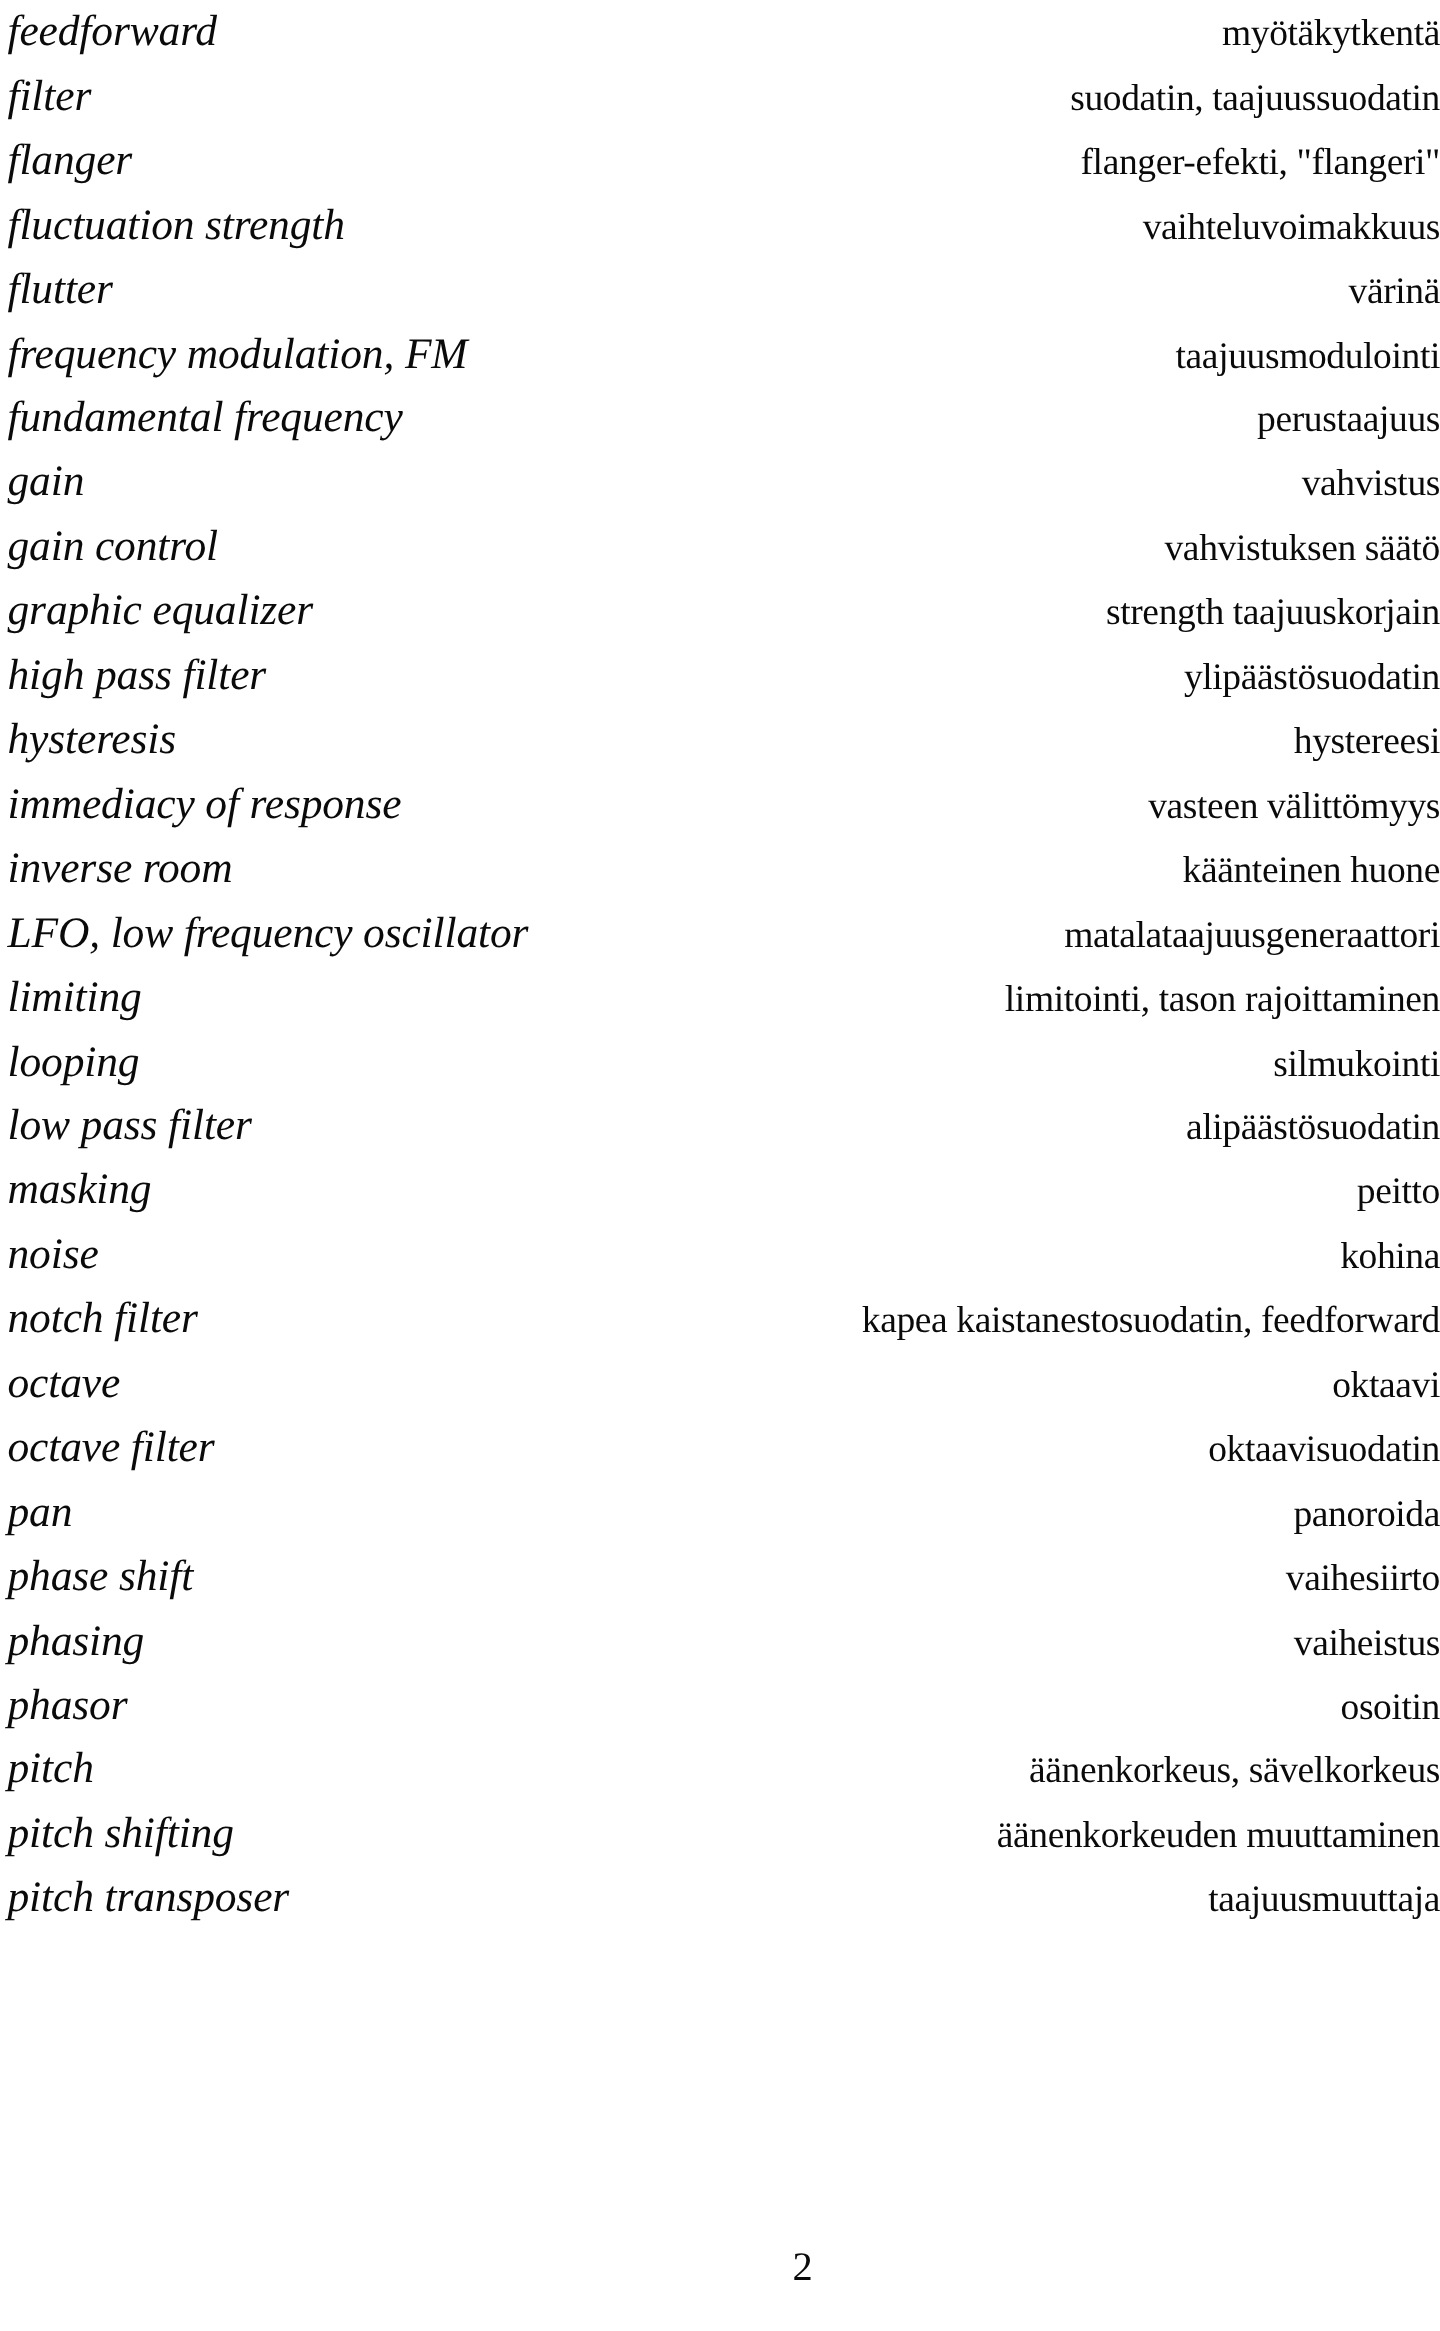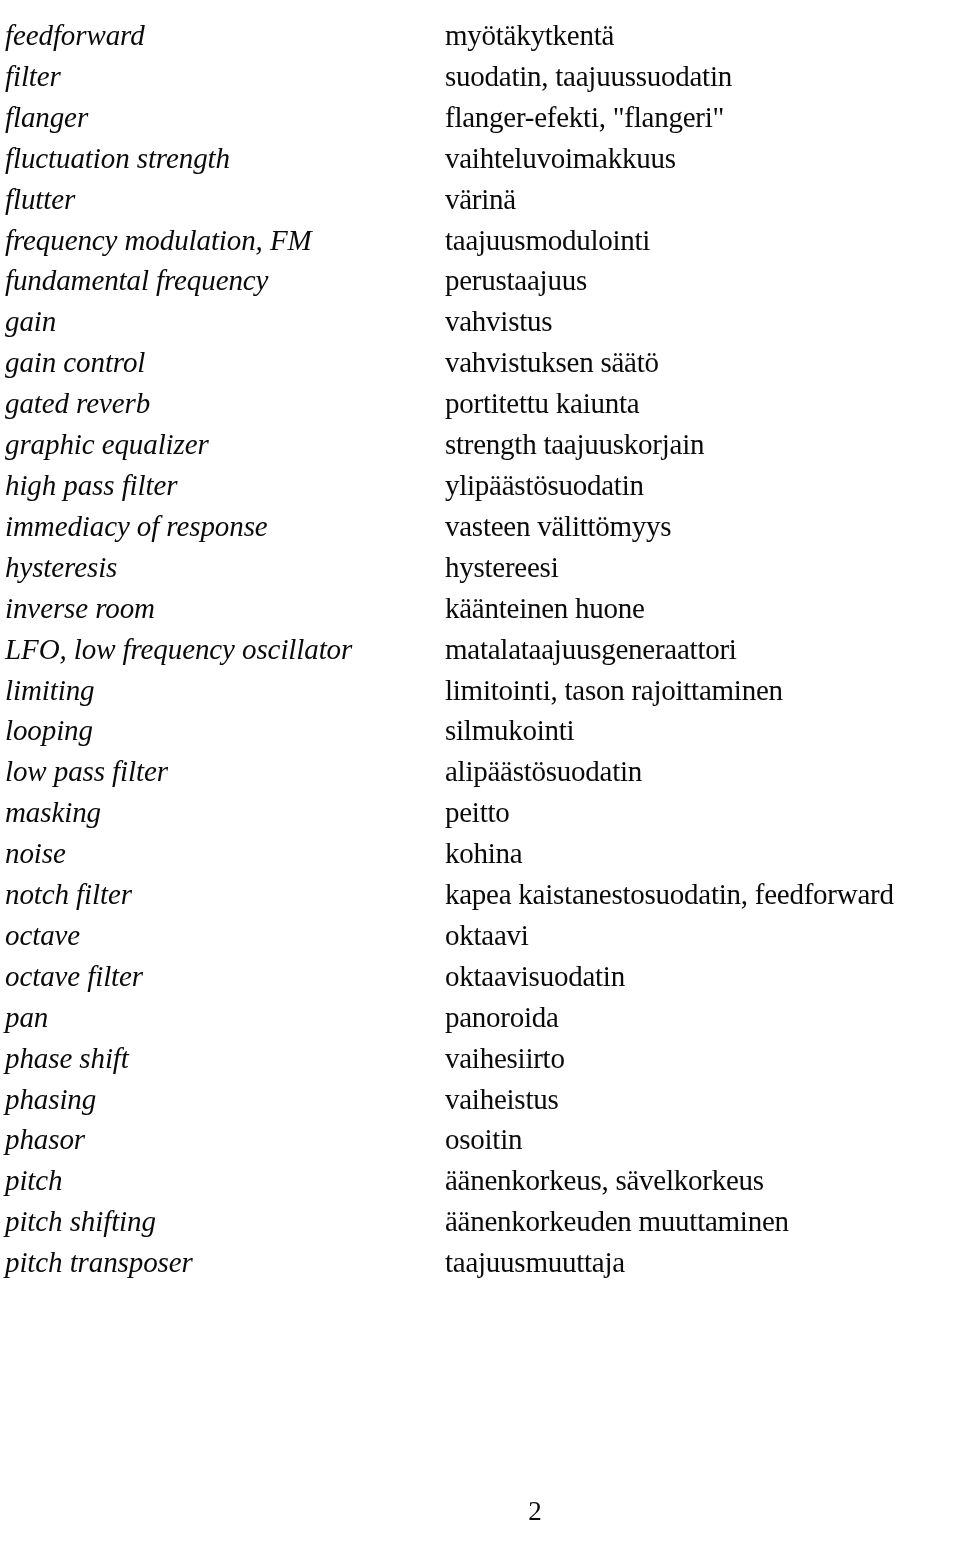--- a/index.html
+++ b/index.html
@@ -22,21 +22,21 @@
     left: 0;
     top: 0;
     width: 960px;
     height: 1554px;
     background: #ffffff;
   }
 
   #glossary-table {
     position: absolute;
     left: 5px;
-    top: 15px;
+    top: 1px;
     width: 955px;
     border-collapse: collapse;
   }
 
   #glossary-table tr {
     height: 40.9px;
   }
 
   #glossary-table td {
     padding: 0;
@@ -49,22 +49,23 @@
   td.term-cell {
     width: 440px;
     font-style: italic;
     font-size: 29px;
     letter-spacing: -0.1px;
   }
 
   td.translation-cell {
     width: 515px;
     font-style: normal;
-    font-size: 29px;
+    font-size: 25px;
     letter-spacing: -0.25px;
+    text-align: right;
   }
 
   #page-number {
     position: absolute;
     left: 0;
     top: 1496px;
     width: 960px;
     text-align: center;
     font-size: 27px;
     font-style: normal;
@@ -110,40 +111,36 @@
         </tr>
         <tr>
           <td class="term-cell">gain</td>
           <td class="translation-cell">vahvistus</td>
         </tr>
         <tr>
           <td class="term-cell">gain control</td>
           <td class="translation-cell">vahvistuksen säätö</td>
         </tr>
         <tr>
-          <td class="term-cell">gated reverb</td>
-          <td class="translation-cell">portitettu kaiunta</td>
-        </tr>
-        <tr>
           <td class="term-cell">graphic equalizer</td>
           <td class="translation-cell">strength taajuuskorjain</td>
         </tr>
         <tr>
           <td class="term-cell">high pass filter</td>
           <td class="translation-cell">ylipäästösuodatin</td>
         </tr>
         <tr>
+          <td class="term-cell">hysteresis</td>
+          <td class="translation-cell">hystereesi</td>
+        </tr>
+        <tr>
           <td class="term-cell">immediacy of response</td>
           <td class="translation-cell">vasteen välittömyys</td>
         </tr>
         <tr>
-          <td class="term-cell">hysteresis</td>
-          <td class="translation-cell">hystereesi</td>
-        </tr>
-        <tr>
           <td class="term-cell">inverse room</td>
           <td class="translation-cell">käänteinen huone</td>
         </tr>
         <tr>
           <td class="term-cell">LFO, low frequency oscillator</td>
           <td class="translation-cell">matalataajuusgeneraattori</td>
         </tr>
         <tr>
           <td class="term-cell">limiting</td>
           <td class="translation-cell">limitointi, tason rajoittaminen</td>

